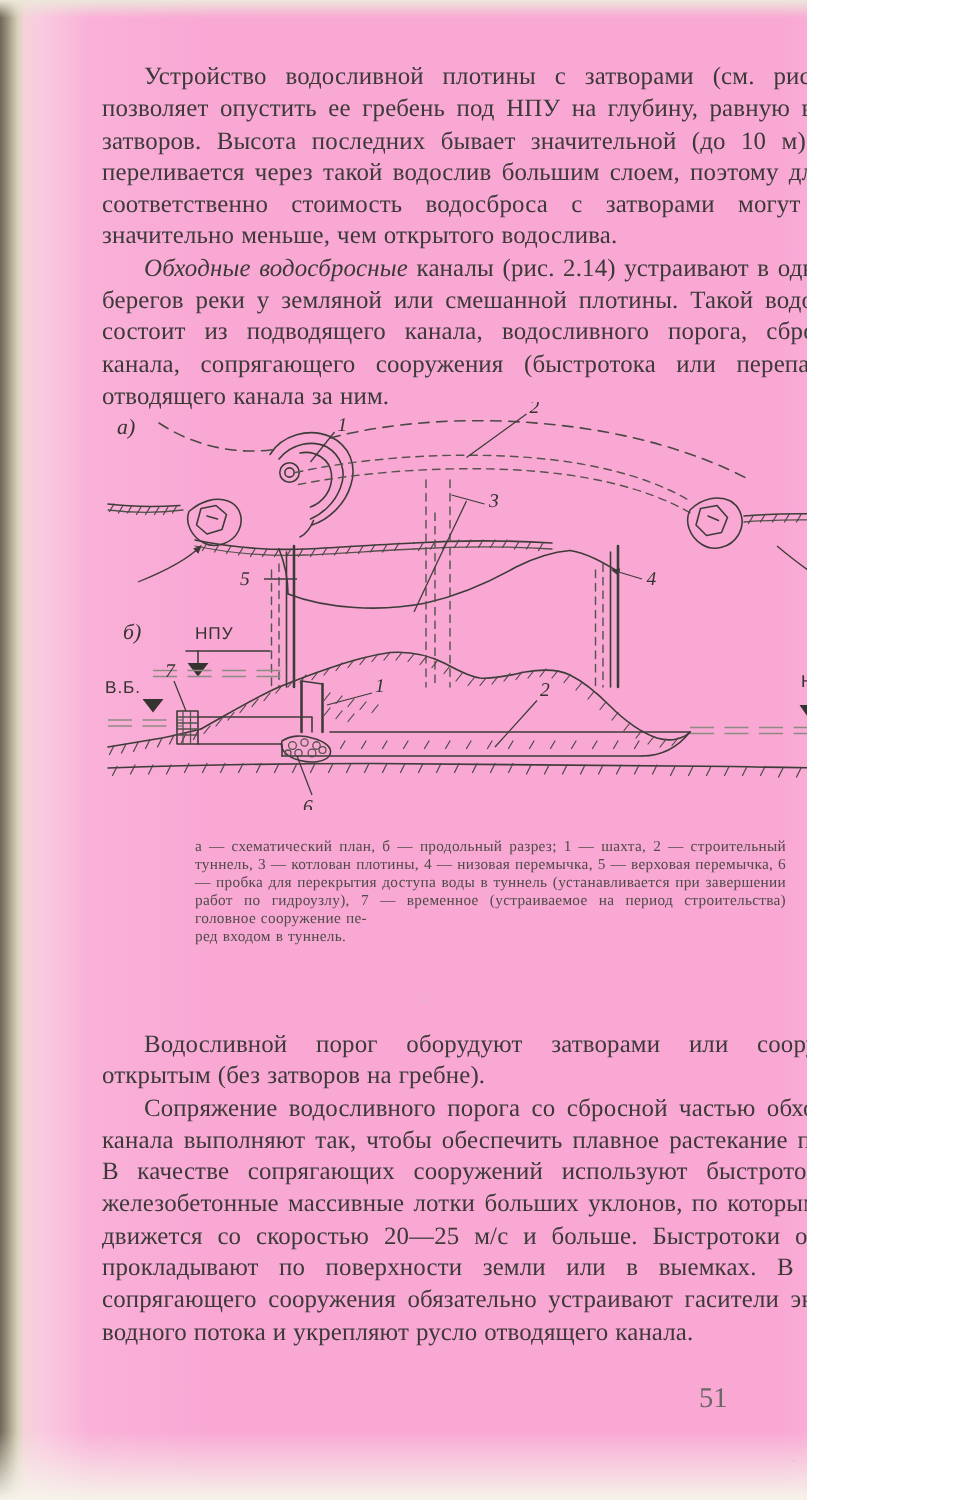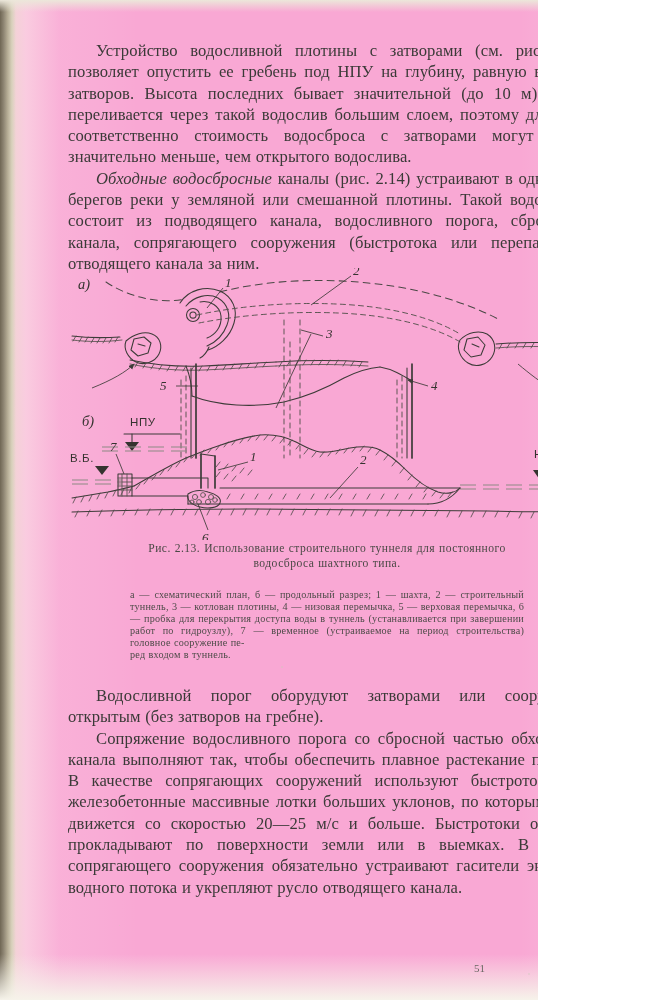--- a/index.html
+++ b/index.html
@@ -123,22 +123,22 @@
     font-family: "Liberation Serif", "DejaVu Serif", serif;
   }
   .caption-legend .lastline {
     display: block;
   }
 
   
   .folio {
     position: absolute;
     right: 53px;
-    top: 962px;
-    font-size: 11px;
+    top: 922px;
+    font-size: 19px;
     color: #6a6864;
     font-family: "Liberation Serif", "DejaVu Serif", serif;
   }
 
   
   .speckle {
     position: absolute;
     border-radius: 50%;
     background: #cfc9bb;
     pointer-events: none;
@@ -544,21 +544,20 @@
           <g>
             <path class="lead" d="M48,50 L56,70"></path>
             <text class="lbl" x="42" y="47">7</text>
           </g>
         </g>
       </svg>
     </div>
   </div>
 
   <div class="caption">
-    <div class="caption-title">Рис. 2.13. Использование строительного туннеля для постоянного водосброса шахтного типа.</div>
     <div class="caption-legend"><span>а — схематический план, б — продольный разрез; 1 — шахта, 2 — строительный туннель, 3 — котлован плотины, 4 — низовая перемычка, 5 — верховая перемычка, 6 — пробка для перекрытия доступа воды в туннель (устанавливается при завершении работ по гидроузлу), 7 — временное (устраиваемое на период строительства) головное сооружение пе-</span><span class="lastline">ред входом в туннель.</span></div>
   </div>
 
   <div class="content lower-block" style="top:685px;">
     <p class="body-par"><span>Водосливной порог оборудуют затворами или сооружают открытым (без затворов на гребне).</span></p>
     <p class="body-par"><span>Сопряжение водосливного порога со сбросной частью обходного канала выполняют так, чтобы обеспечить плавное растекание потока. В качестве сопрягающих сооружений используют быстротоки — железобетонные массивные лотки больших уклонов, по которым вода движется со скоростью 20—25 м/с и больше. Быстротоки обычно прокладывают по поверхности земли или в выемках. В конце сопрягающего сооружения обязательно устраивают гасители энергии водного потока и укрепляют русло отводящего канала.</span></p>
   </div>
 
   <div class="folio">51</div>
 

